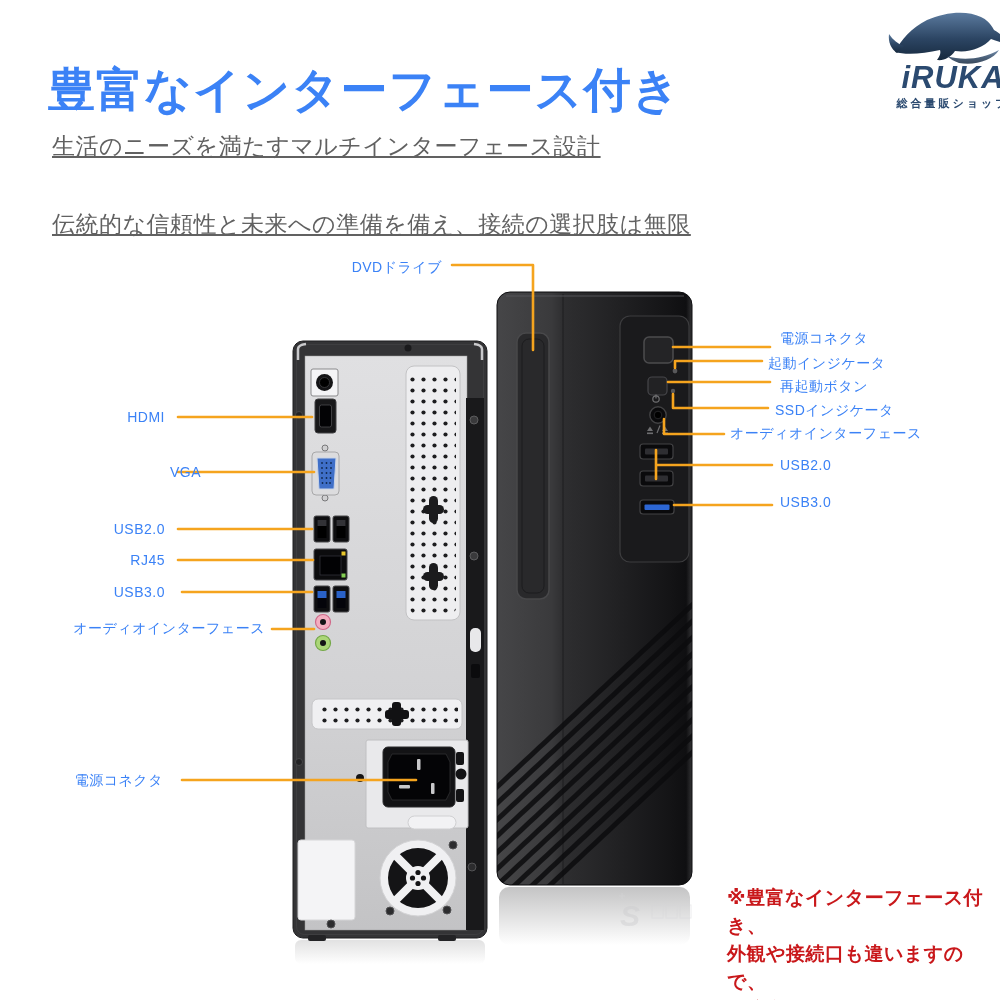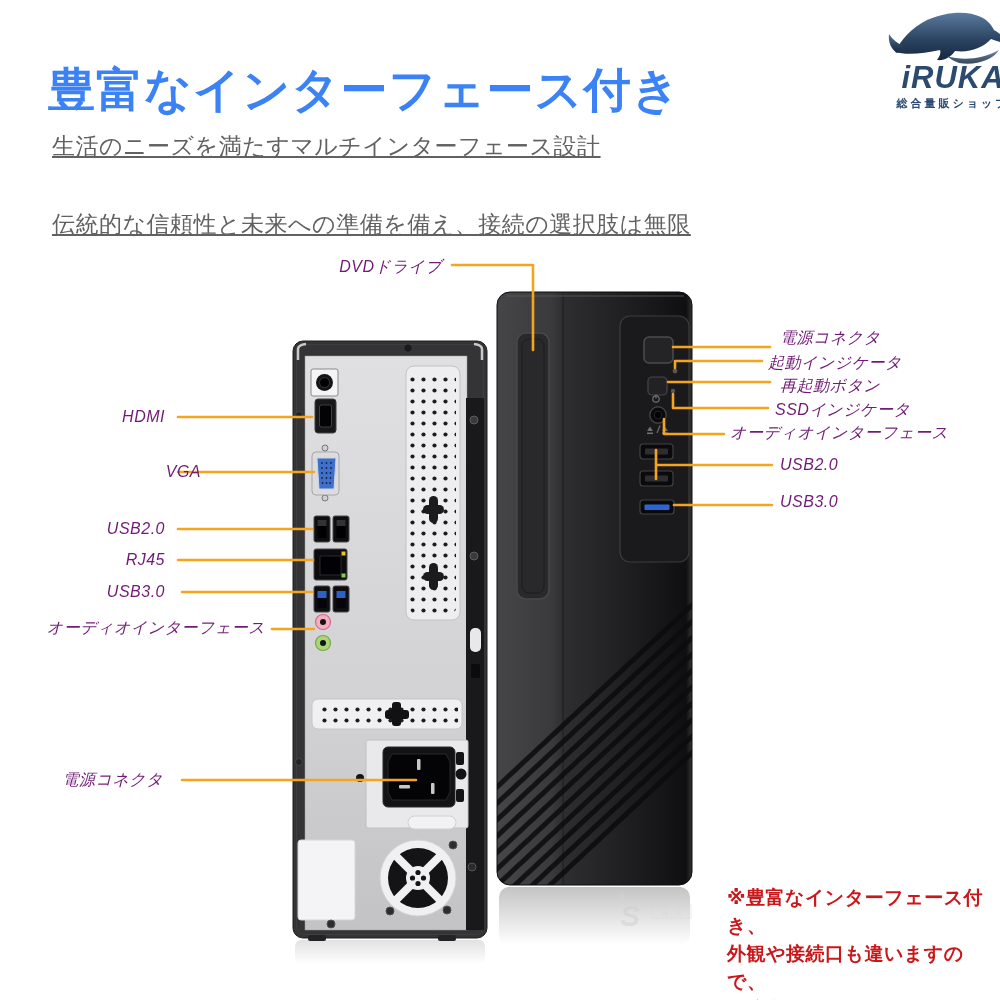--- a/index.html
+++ b/index.html
@@ -8,22 +8,22 @@
     font-family:"Liberation Sans","DejaVu Sans",sans-serif;
   }
   .title{position:absolute;left:48px;top:64px;font-size:47px;font-weight:800;
          color:#3b82f6;letter-spacing:1px;line-height:1.1;}
   .sub{position:absolute;left:52px;font-size:23px;color:#616161;letter-spacing:0.5px;line-height:1.2;text-decoration:underline;}
   .sub1{top:133px;} .sub2{top:164px;margin-top:47px;}
   .logo{position:absolute;left:879px;top:10px;width:148px;text-align:center;}
   .logo .brand{font-size:31px;font-weight:800;font-style:italic;color:#2b4a70;
                letter-spacing:1px;line-height:1;margin-top:-2px;}
   .logo .tagline{font-size:11px;font-weight:700;letter-spacing:3px;color:#2b4a70;margin-top:3px;}
-  .lbl{position:absolute;font-size:16px;color:#701a75;white-space:nowrap;
-       transform:translateY(-50%);line-height:1;letter-spacing:0.5px;font-style:italic;}
+  .lbl{position:absolute;font-size:14px;color:#3b82f6;white-space:nowrap;
+       transform:translateY(-50%);line-height:1;letter-spacing:0.5px;}
   .notice{position:absolute;left:727px;top:884px;color:#c9181b;font-weight:bold;
           font-size:19px;line-height:28px;letter-spacing:0.5px;}
   svg{display:block;}
   #illustration{position:absolute;left:0;top:0;}
 </style>
 </head>
 <body>
 
 <div id="stage">
 

